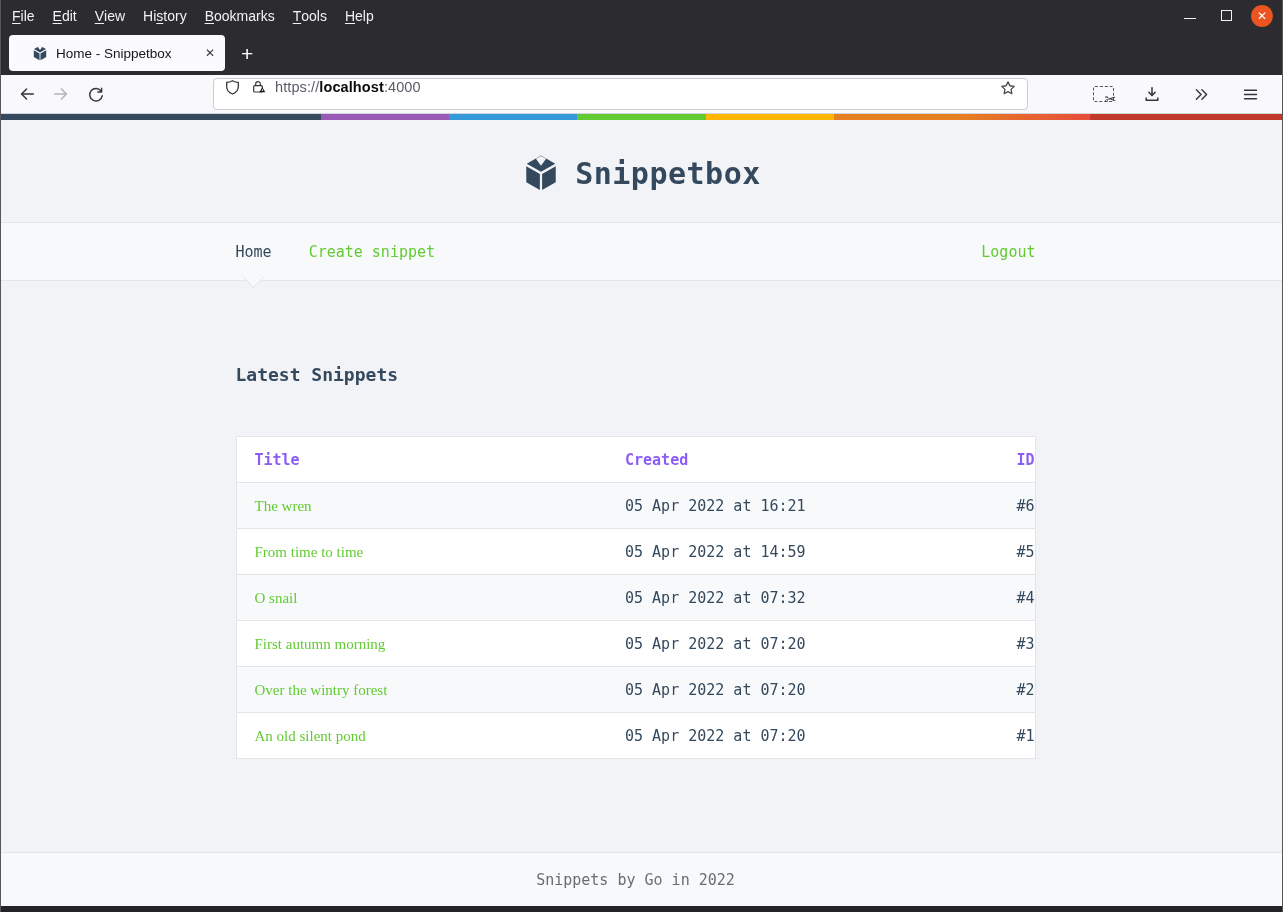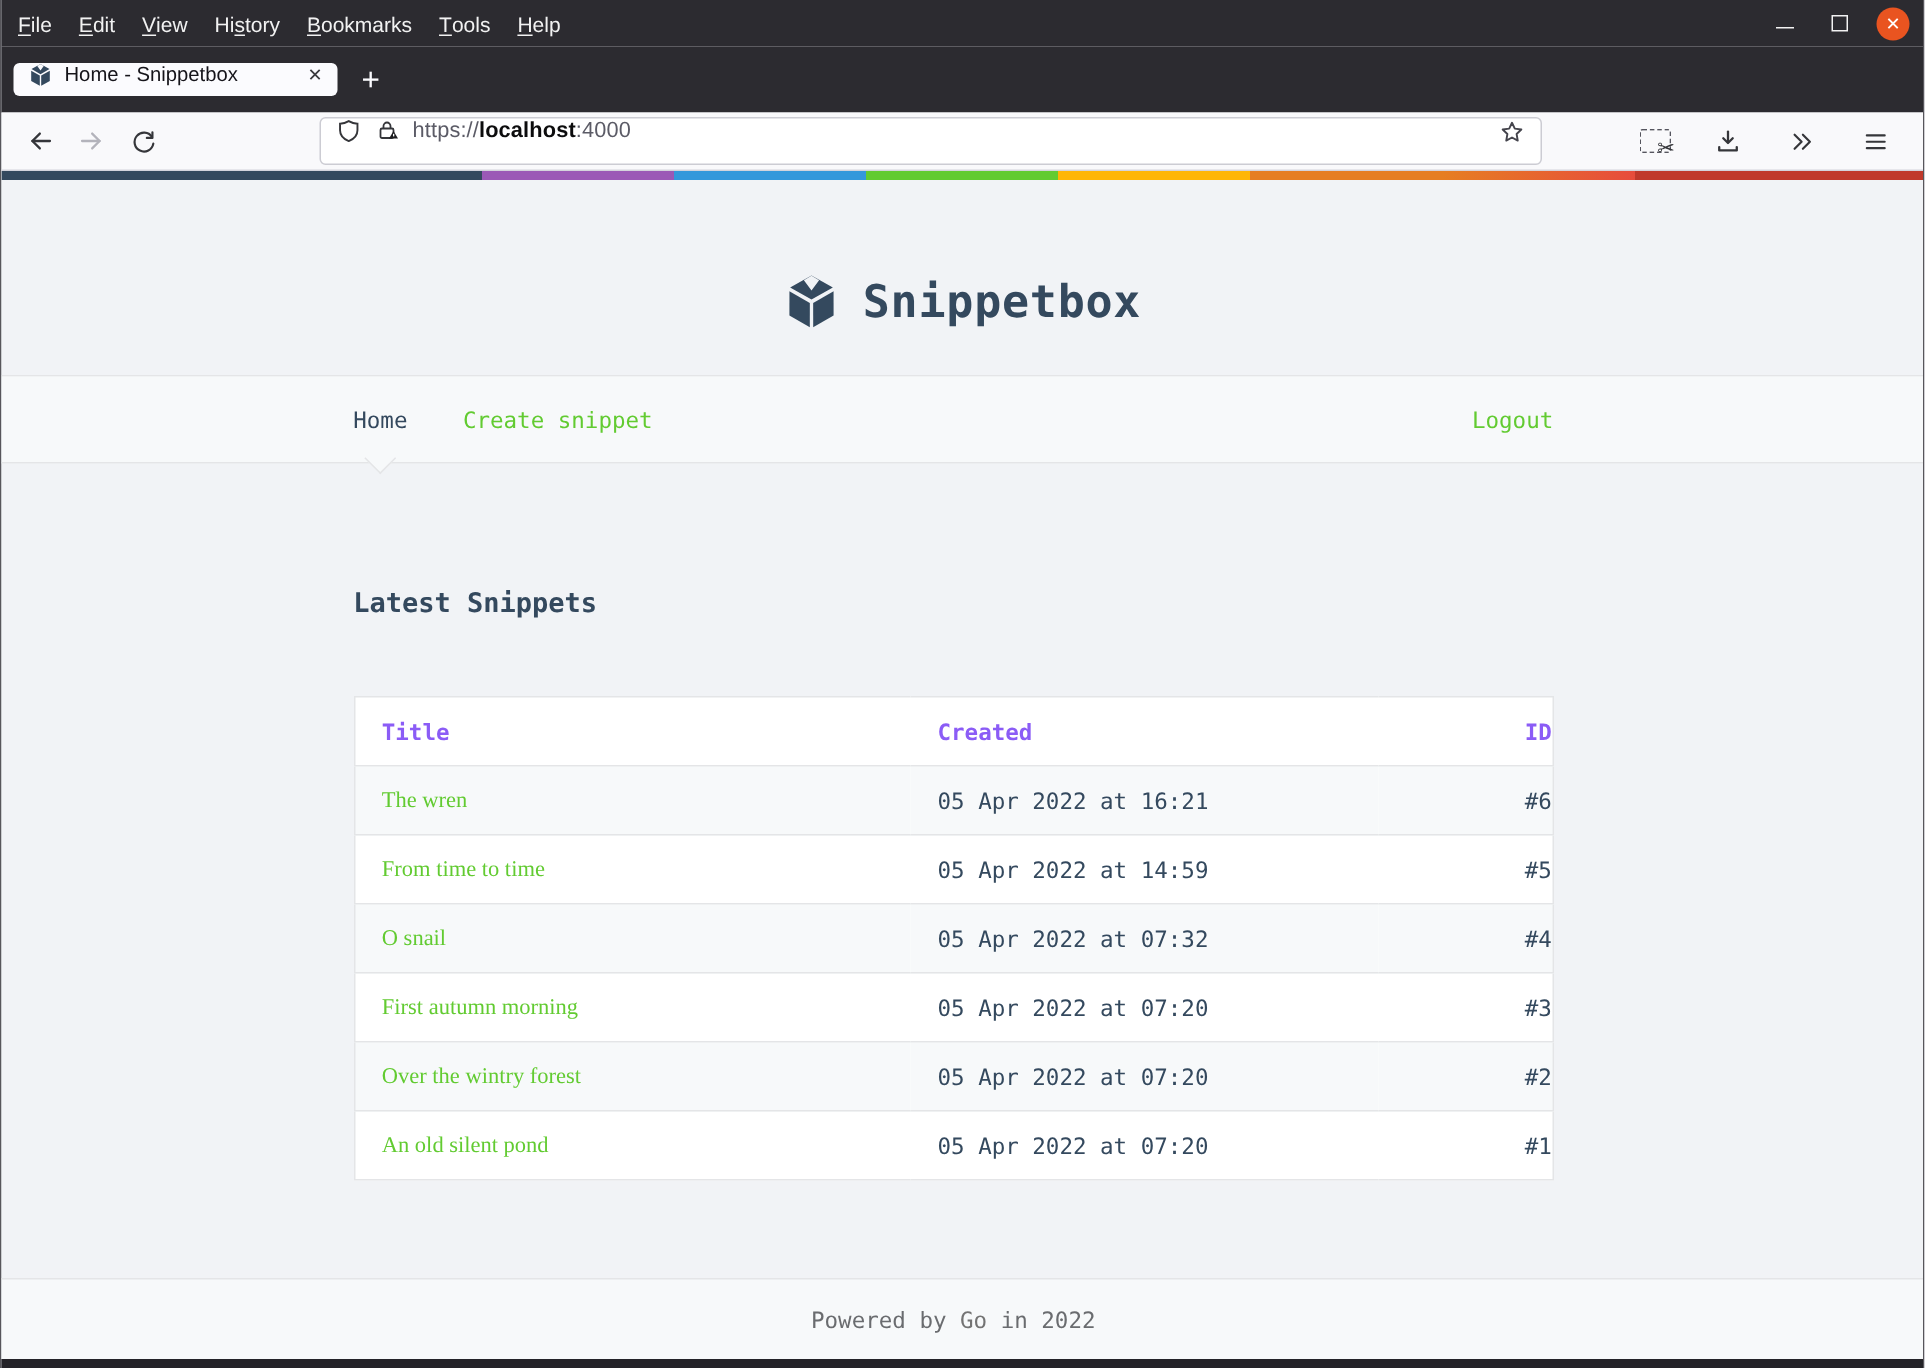--- a/index.html
+++ b/index.html
@@ -15,22 +15,22 @@
   .menu-item .u { text-decoration:underline; text-underline-offset:2px; }
   .win-controls { margin-left:auto; display:flex; align-items:center; gap:14px; padding-right:9px; }
   .wc-btn { width:22px; height:22px; display:flex; align-items:center; justify-content:center; }
   .wc-min { width:12px; height:0; border-top:1.6px solid #f2f2f2; margin-top:6px; }
   .wc-max { width:11px; height:11px; border:1.6px solid #f2f2f2; }
   .wc-close { width:22px; height:22px; border-radius:50%; background:#E95420; color:#fff; font-size:12px;
               display:flex; align-items:center; justify-content:center; line-height:1; }
 
   
   .tabbar { height:44px; background:#2c2b30; display:flex; align-items:center; padding-left:8px; flex:0 0 auto; }
-  .tab { width:216px; height:22px; background:#fbfbfe; border-radius:4px; display:flex; 
-         gap:8px; padding:0 8px 0 10px; color:#15141a; font-size:13.5px; }
+  .tab { width:216px; height:36px; background:#fbfbfe; border-radius:4px; display:flex; align-items:center;
+         gap:8px; padding:0 8px 0 23px; color:#15141a; font-size:13.5px; }
   .tab-title { white-space:nowrap; overflow:hidden; }
   .tab-close { margin-left:auto; color:#3a3a3e; font-size:12px; line-height:1; padding:2px; }
   .newtab { color:#fbfbfe; font-size:21px; font-weight:300; margin-left:10px; padding:0 6px; line-height:1; }
 
   
   .toolbar { height:39px; background:#f9f9fb; border-bottom:1px solid #d4d4dc; display:flex; align-items:center;
              padding:0 10px; flex:0 0 auto; }
   .tb-btn { width:32px; height:28px; display:flex; align-items:center; justify-content:center; margin-right:2px; border-radius:4px; }
   .urlbar { width:815px; height:32px; margin-left:100px; background:#fff; border:1px solid #ccccd3; border-radius:4px;
             display:flex; align-items:flex-start; gap:9px; padding:0 10px; }
@@ -39,21 +39,21 @@
   .star { margin-left:auto; }
   .toolbar-right { display:flex; align-items:center; gap:15px; margin-left:auto; padding-right:4px; }
   .scissors-box { width:21px; height:16px; border:1px dashed #55555e; border-radius:2px; position:relative; }
   .scissors-glyph { position:absolute; right:-4px; bottom:-6px; font-size:14px; color:#35363a; }
 
   
   .viewport { height:792px; background:#F1F3F6; display:flex; flex-direction:column; overflow:hidden;
               font-family:"DejaVu Sans Mono","Liberation Mono",monospace; color:#34495E; }
   .rainbow { height:6px; flex:0 0 auto; }
   .page-header { border-bottom:1px solid #E4E5E7; padding:34px 0 26px; text-align:center; flex:0 0 auto; }
-  .brand-link { display:inline-flex; align-items:center; gap:15px; text-decoration:none; color:#34495E;margin-top:28px; }
+  .brand-link { display:inline-flex; align-items:center; gap:15px; text-decoration:none; color:#34495E; }
   .brand-title { font-size:30px; font-weight:700; letter-spacing:.5px; }
 
   .page-nav { height:58px; background:#F7F9FA; border-bottom:1px solid #E4E5E7; position:relative; flex:0 0 auto; }
   .nav-inner { width:800px; margin-left:calc(50% - 406px); height:100%; display:flex; align-items:center; gap:37px; font-size:15px; }
   .nav-link { color:#62CB31; text-decoration:none; }
   .nav-live { color:#34495E; position:relative; }
   .nav-live::after { content:''; position:absolute; left:calc(50% - 8px); top:27px; width:14px; height:14px;
                      background:#F7F9FA; border-right:1px solid #E4E5E7; border-bottom:1px solid #E4E5E7;
                      transform:rotate(45deg); }
   .logout-btn { margin-left:auto; background:none; border:none; color:#62CB31; font:inherit; cursor:pointer; }
@@ -247,18 +247,18 @@
                 <td class="col-title"><a>An old silent pond</a></td>
                 <td class="col-created">05 Apr 2022 at 07:20</td>
                 <td class="col-id">#1</td>
               </tr>
             </tbody>
         </table>
       </div>
     </main>
 
     <footer class="page-footer">
-      <span><span>Powered by </span><a>Go</a><span> in 2022</span></span>
+      <span><span>Snippets by </span><a>Go</a><span> in 2022</span></span>
     </footer>
   </div>
 
   <div class="window-bottom"></div>
 </div>
 
 </body></html>

